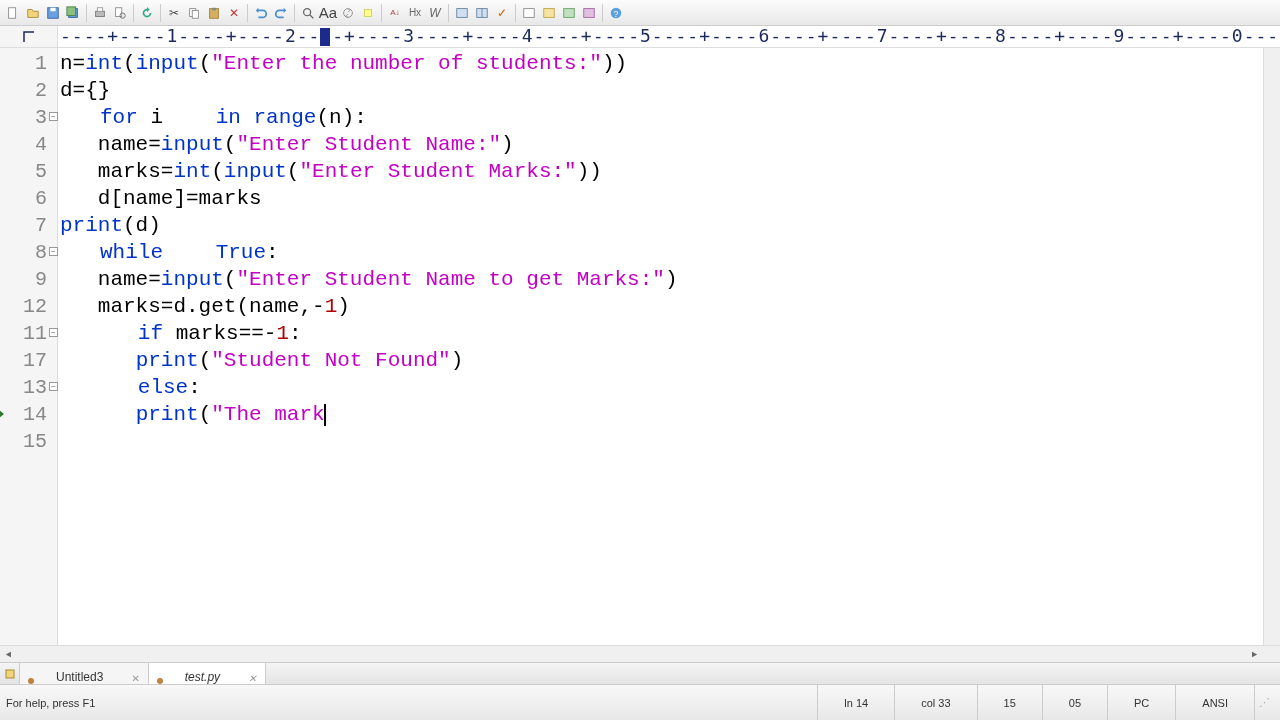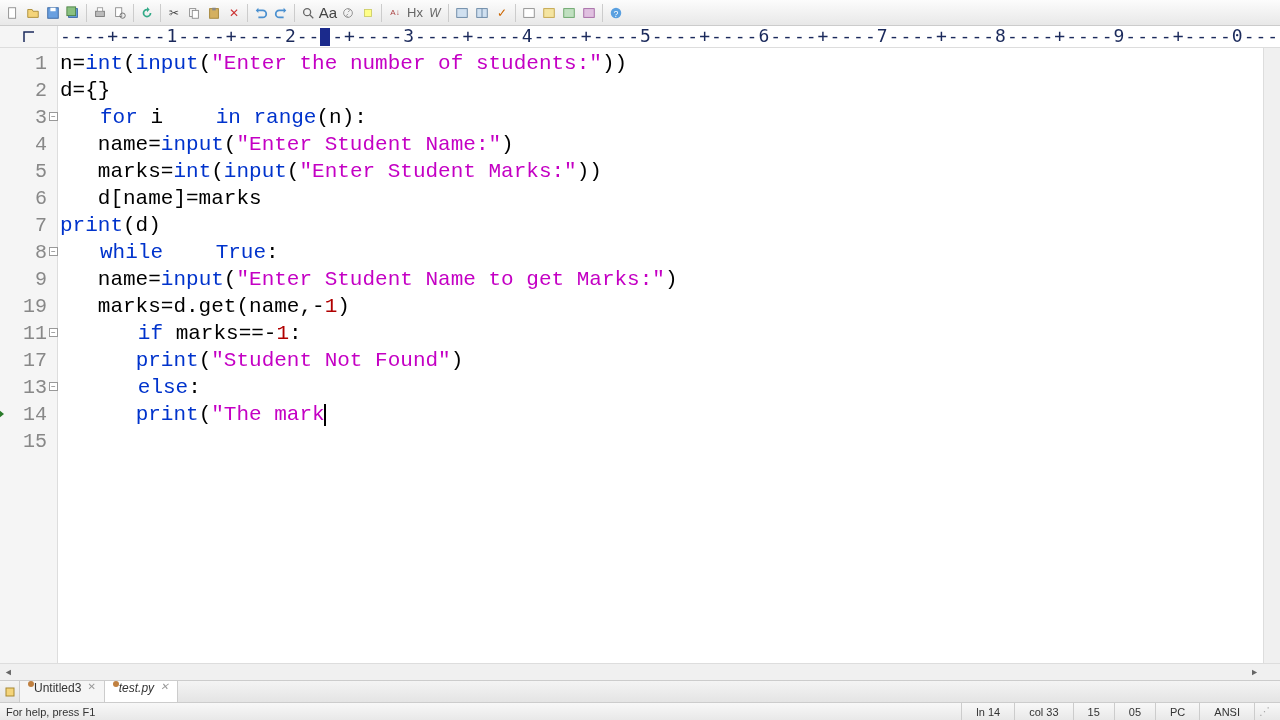--- a/index.html
+++ b/index.html
@@ -181,55 +181,55 @@
   .filetab-corner {
     width: 20px;
     display: flex;
     align-items: center;
     justify-content: center;
     border-right: 1px solid #ccc;
   }
   .filetab {
     padding: 0 8px;
     display: flex;
-    align-items: flex-start;
-    gap: 0;
+    align-items: flex-end;
+    gap: 22px;
     border-right: 1px solid #ccc;
     font-size: 12px;
     font-family: Tahoma, sans-serif;
     color: #333;
     background: #f5f5f5;
     cursor: pointer;
   }
   .filetab.active { background: #fff; font-style: italic; }
   .filetab .dot {
     width: 6px; height: 6px; border-radius: 50%;
     background: #c08040;
   }
   .filetab .close {
     font-size: 10px;
     color: #999;
     margin-left: 6px;
   }
 
   
   .statusbar {
-    height: 18px;
+    height: 36px;
     background: linear-gradient(#f8f8f8, #e8e8e8);
     border-top: 1px solid #ccc;
     display: flex;
     align-items: center;
     font-family: Tahoma, sans-serif;
     font-size: 11px;
     color: #333;
     padding: 0 6px;
   }
   .status-left { flex: 1; }
   .status-cell {
-    padding: 0 14px;
+    padding: 0 26px;
     border-left: 1px solid #ccc;
     height: 100%;
     display: flex;
     align-items: center;
   }
 </style>
 </head>
 <body>
 
 <div class="toolbar">
@@ -314,21 +314,21 @@
         <path d="M8 3l2 2-2 2M8 13l-2-2 2-2" stroke="#888" fill="none"></path>
       </svg>
     </button>
   <button class="tool-btn">
       <svg viewBox="0 0 16 16">
         <rect x="4" y="4" width="8" height="8" fill="#ff8" stroke="#cc6"></rect>
       </svg>
     </button>
   <span class="tool-sep"></span>
   <button class="tool-btn" style="font-size:8px;color:#a44">A↓</button>
-  <button class="tool-btn" style="font-size:13px;color:#666">Hx</button>
+  <button class="tool-btn" style="font-size:10px;color:#666">Hx</button>
   <button class="tool-btn" style="font-style:italic;color:#666">W</button>
   <span class="tool-sep"></span>
   <button class="tool-btn">
       <svg viewBox="0 0 16 16">
         <rect x="2" y="3" width="12" height="10" fill="#d0e0f0" stroke="#6080a0"></rect>
       </svg>
     </button>
   <button class="tool-btn">
       <svg viewBox="0 0 16 16">
         <rect x="2" y="3" width="12" height="10" fill="#d0e0f0" stroke="#6080a0"></rect>
@@ -382,21 +382,21 @@
   <div class="gutter" id="gutter">
       <div class="gutter-line">1</div>
       <div class="gutter-line">2</div>
       <div class="gutter-line">3<div class="fold-box">−</div></div>
       <div class="gutter-line">4</div>
       <div class="gutter-line">5</div>
       <div class="gutter-line">6</div>
       <div class="gutter-line">7</div>
       <div class="gutter-line">8<div class="fold-box">−</div></div>
       <div class="gutter-line">9</div>
-      <div class="gutter-line">19</div>
+      <div class="gutter-line">12</div>
       <div class="gutter-line">11<div class="fold-box">−</div></div>
       <div class="gutter-line">17</div>
       <div class="gutter-line">13<div class="fold-box">−</div></div>
       <div class="gutter-line">14<div class="bm-arrow"></div></div>
       <div class="gutter-line">15</div>
     </div>
   <div class="code" id="code"><div class="code-line"><span class="id">n=</span><span class="fn">int</span><span class="id">(</span><span class="fn">input</span><span class="id">(</span><span class="str">"Enter the number of students:"</span><span class="id">))</span></div><div class="code-line"><span class="id">d={}</span></div><div class="code-line"><span class="kw">for</span><span class="id"> i </span><span class="kw">in</span><span class="id"> </span><span class="fn">range</span><span class="id">(n):</span></div><div class="code-line"><span class="id">   name=</span><span class="fn">input</span><span class="id">(</span><span class="str">"Enter Student Name:"</span><span class="id">)</span></div><div class="code-line"><span class="id">   marks=</span><span class="fn">int</span><span class="id">(</span><span class="fn">input</span><span class="id">(</span><span class="str">"Enter Student Marks:"</span><span class="id">))</span></div><div class="code-line"><span class="id">   d[name]=marks</span></div><div class="code-line"><span class="fn">print</span><span class="id">(d)</span></div><div class="code-line"><span class="kw">while</span><span class="id"> </span><span class="kw">True</span><span class="id">:</span></div><div class="code-line"><span class="id">   name=</span><span class="fn">input</span><span class="id">(</span><span class="str">"Enter Student Name to get Marks:"</span><span class="id">)</span></div><div class="code-line"><span class="id">   marks=d.get(name,-</span><span class="num">1</span><span class="id">)</span></div><div class="code-line"><span class="id">   </span><span class="kw">if</span><span class="id"> marks==-</span><span class="num">1</span><span class="id">:</span></div><div class="code-line"><span class="id">      </span><span class="fn">print</span><span class="id">(</span><span class="str">"Student Not Found"</span><span class="id">)</span></div><div class="code-line"><span class="id">   </span><span class="kw">else</span><span class="id">:</span></div><div class="code-line"><span class="id">      </span><span class="fn">print</span><span class="id">(</span><span class="str">"The mark</span><span class="cursor"></span></div><div class="code-line"></div></div>
   <div class="scroll-v"></div>
 </div>
 

